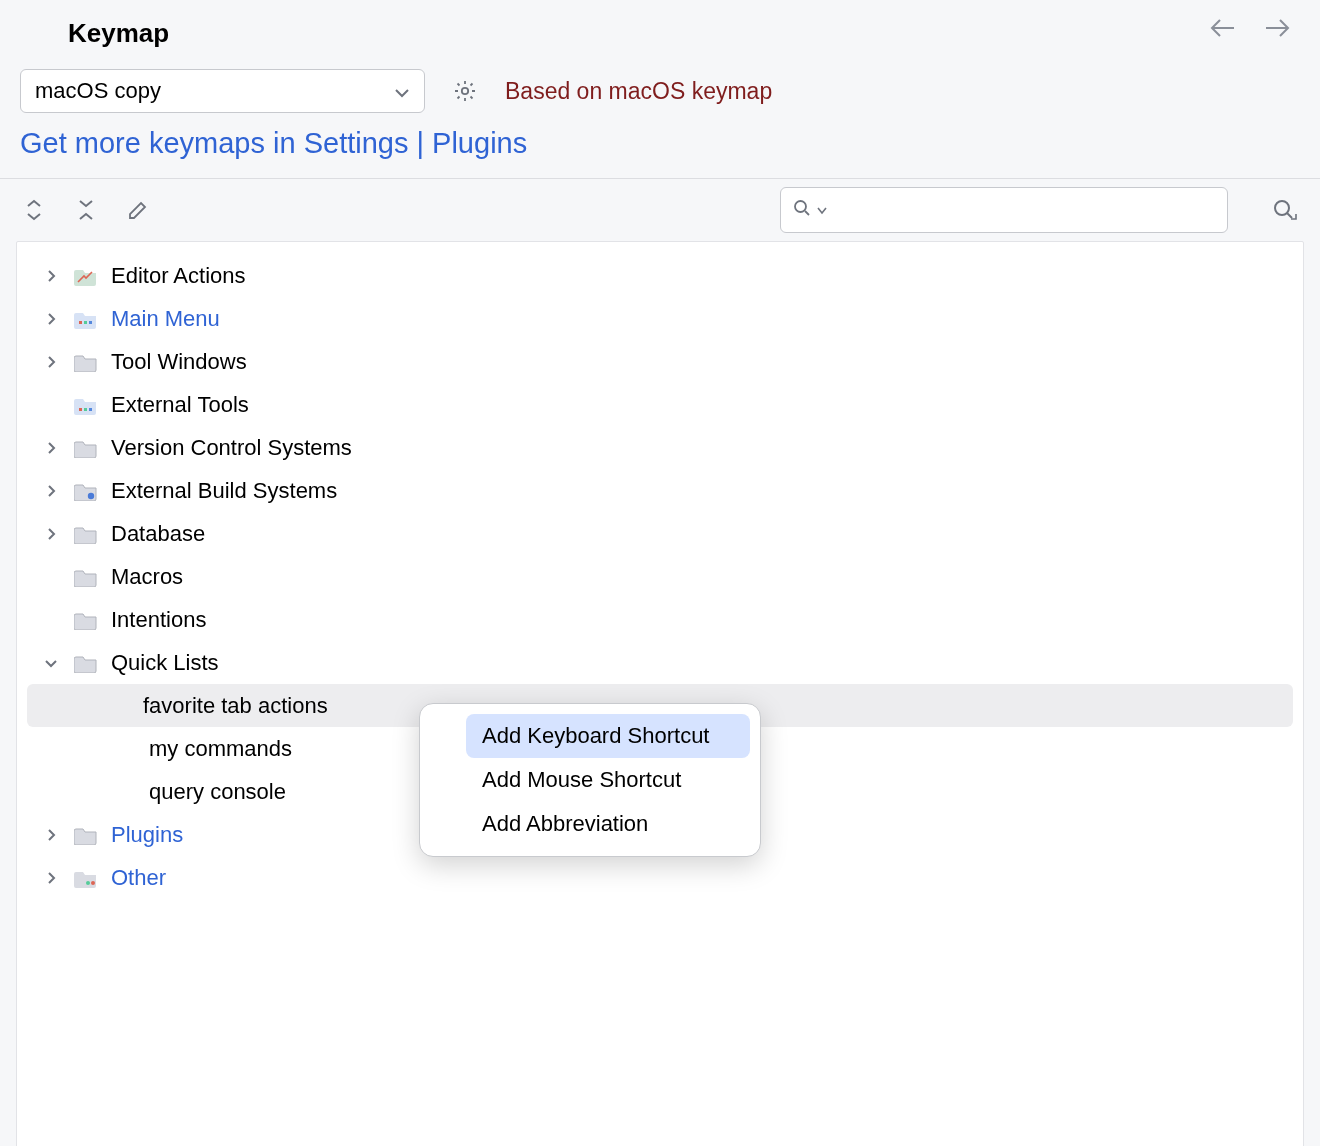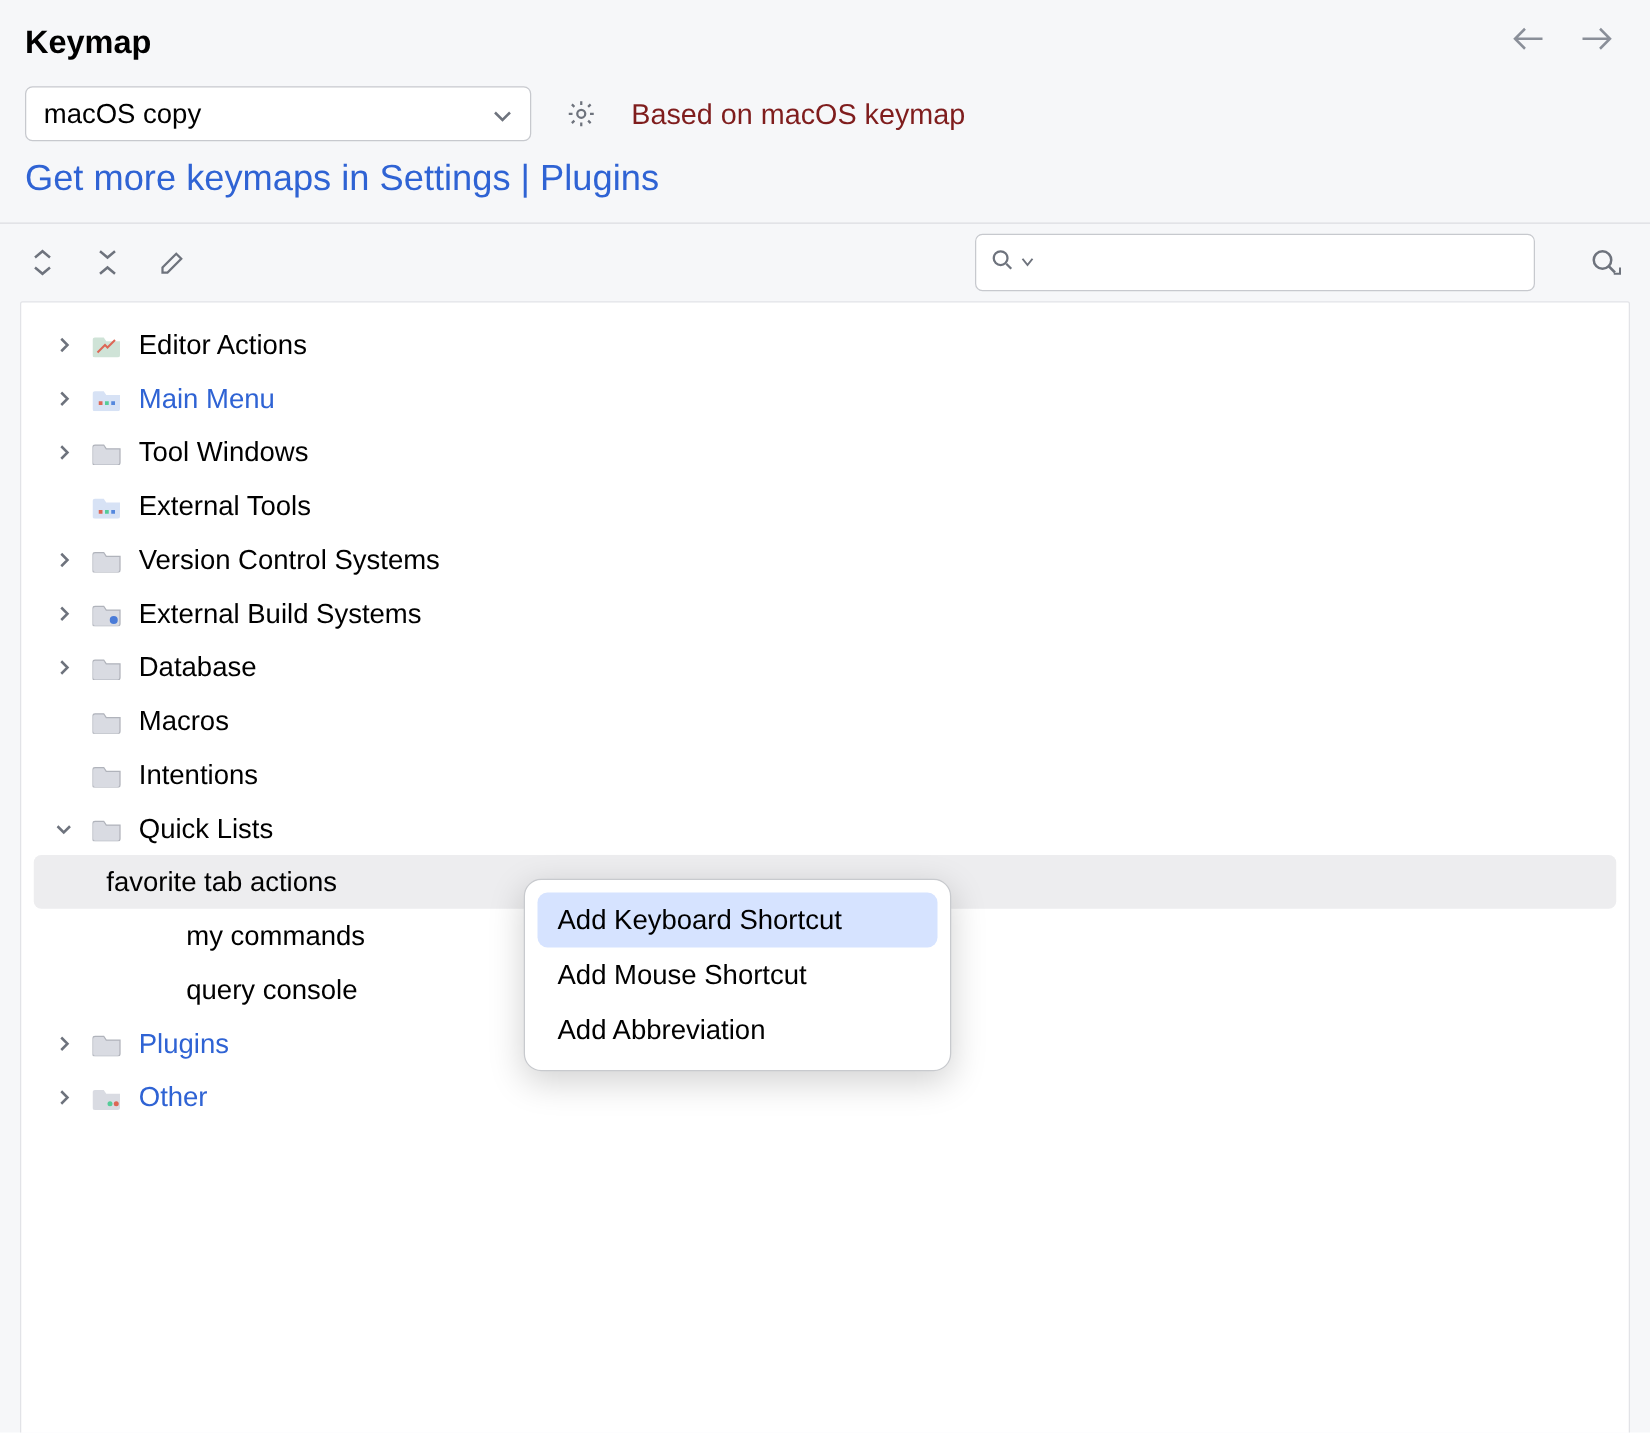--- a/index.html
+++ b/index.html
@@ -6,23 +6,23 @@
   body {
     font-family: -apple-system, BlinkMacSystemFont, "Segoe UI", Arial, sans-serif;
     background: #f6f7f9;
     width: 1320px;
     height: 1146px;
     overflow: hidden;
     color: #000;
   }
   .header {
     display: flex;
-    align-items: center;
     justify-content: space-between;
     padding: 18px 20px 10px 20px;
+    margin-left: 48px;
   }
   .page-title {
     font-size: 26px;
     font-weight: 700;
   }
   .nav-arrows {
     display: flex;
     gap: 28px;
     padding-right: 10px;
   }
@@ -128,21 +128,21 @@
     font-size: 22px;
     gap: 12px;
     cursor: pointer;
   }
   .tree-row.indent1 { padding-left: 24px; }
   .tree-row.indent2 { padding-left: 132px; }
   .tree-row.selected {
     background: #ededef;
     border-radius: 6px;
     margin: 0 10px;
-    padding-left: 58px; 
+    padding-left: 116px; 
   }
   .arrow-slot {
     width: 20px;
     display: flex;
     justify-content: center;
   }
   .icon-slot {
     width: 26px;
     height: 26px;
     display: flex;
@@ -170,20 +170,21 @@
     z-index: 10;
   }
   .menu-item {
     height: 44px;
     display: flex;
     align-items: center;
     padding: 0 16px;
     font-size: 22px;
     border-radius: 8px;
     cursor: pointer;
+    margin-left: 36px;
   }
   .menu-item.highlighted {
     background: #d6e3ff;
   }
 </style>
 </head>
 <body>
 
 <div class="header">
   <div class="page-title">Keymap</div>

